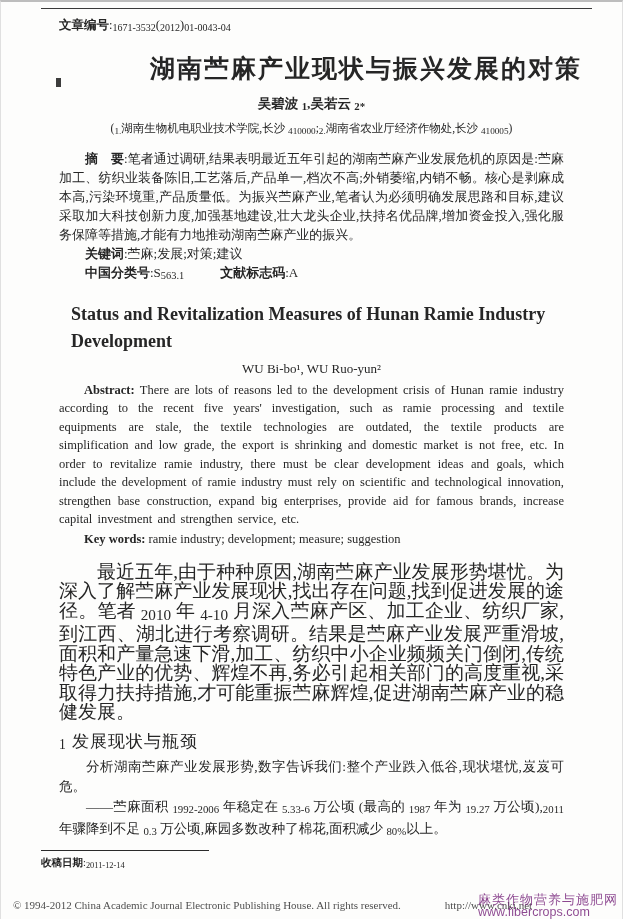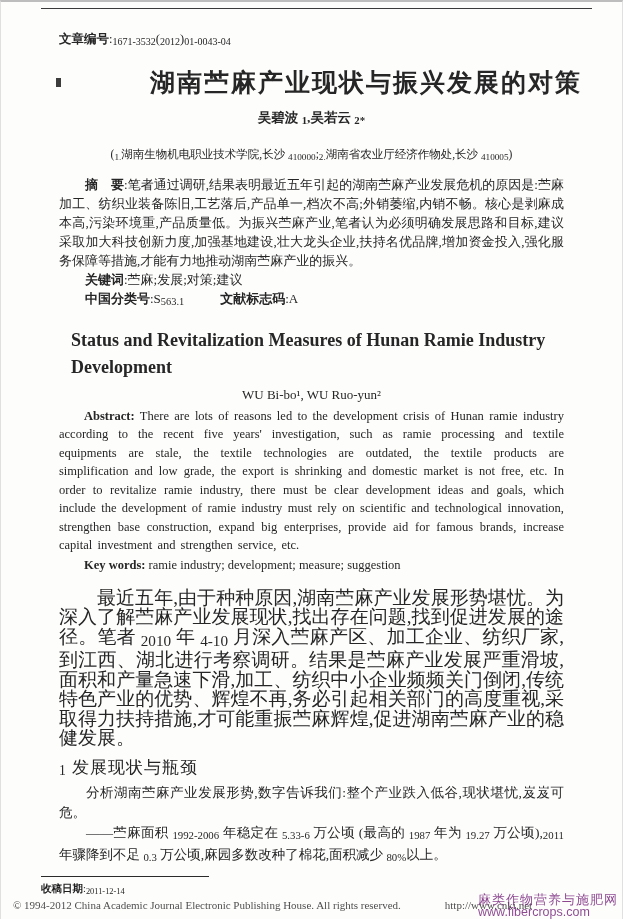--- a/index.html
+++ b/index.html
@@ -27,36 +27,36 @@
     white-space:nowrap;
   }
   .jheader .seg{margin:0 9px;}
   .jheader .cn-name{font-weight:bold;margin:0 10px;}
   .jheader .pageno{margin-left:22px;}
   .rule{
     border:none;border-top:1.6px solid #3a3a3a;
     margin:6px 30px 0 40px;
   }
   .artno{
-    margin:22px 0 0 58px;
+    margin:8px 0 0 58px;
     font-size:12.5px;
   }
   .title-cn{
     margin:18px 40px 0;
     text-align:right;
     font-size:25px;
     font-weight:600;
     letter-spacing:2px;
   }
   .authors-cn{
     margin-top:10px;text-align:center;
     font-size:13.5px;font-weight:600;
   }
   .affil-cn{
-    margin-top:20px;text-align:center;
+    margin-top:8px;text-align:center;
     font-size:11.5px;
   }
   .para{
     margin:0 58px;
     font-size:13px;
     line-height:19px;
     text-align:justify;
   }
   .abstract-cn{margin-top:13px;text-indent:2em;}
   .kwline{text-indent:2em;}

